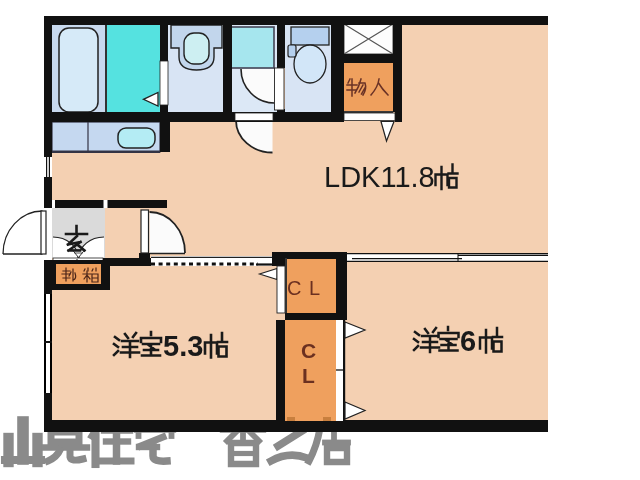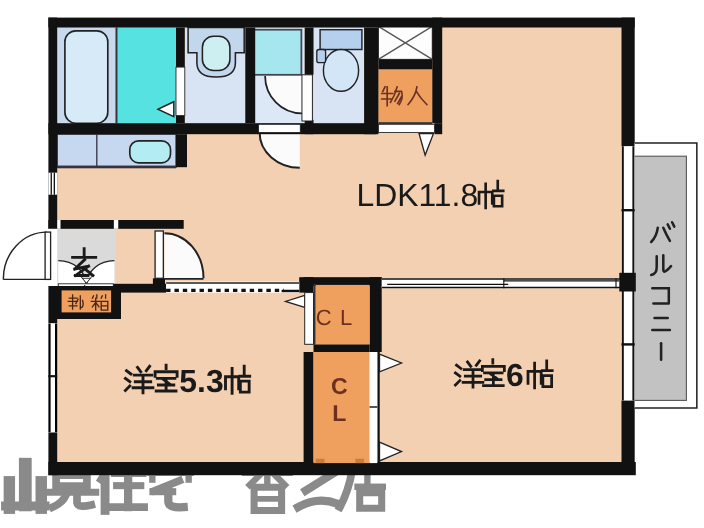--- a/index.html
+++ b/index.html
@@ -1,17 +1,17 @@
 <!DOCTYPE html>
 <html><head>
 <meta charset="utf-8">
 <style>
 html,body{margin:0;padding:0;background:#fff;}
 *{font-family:"Liberation Sans",sans-serif;}
-#wrap{position:relative;width:640px;height:480px;overflow:hidden;}
+#wrap{position:relative;width:548px;height:480px;overflow:hidden;}
 </style>
 </head>
 <body>
 <div id="wrap">
 <svg width="640" height="480" viewBox="0 0 640 480">
 <rect x="0" y="0" width="640" height="480" fill="#ffffff"></rect>
 
 <g stroke="#8a8a8a" fill="none" stroke-linecap="square">
 
   <path d="M23,422 V459" stroke-width="11.6"></path>

